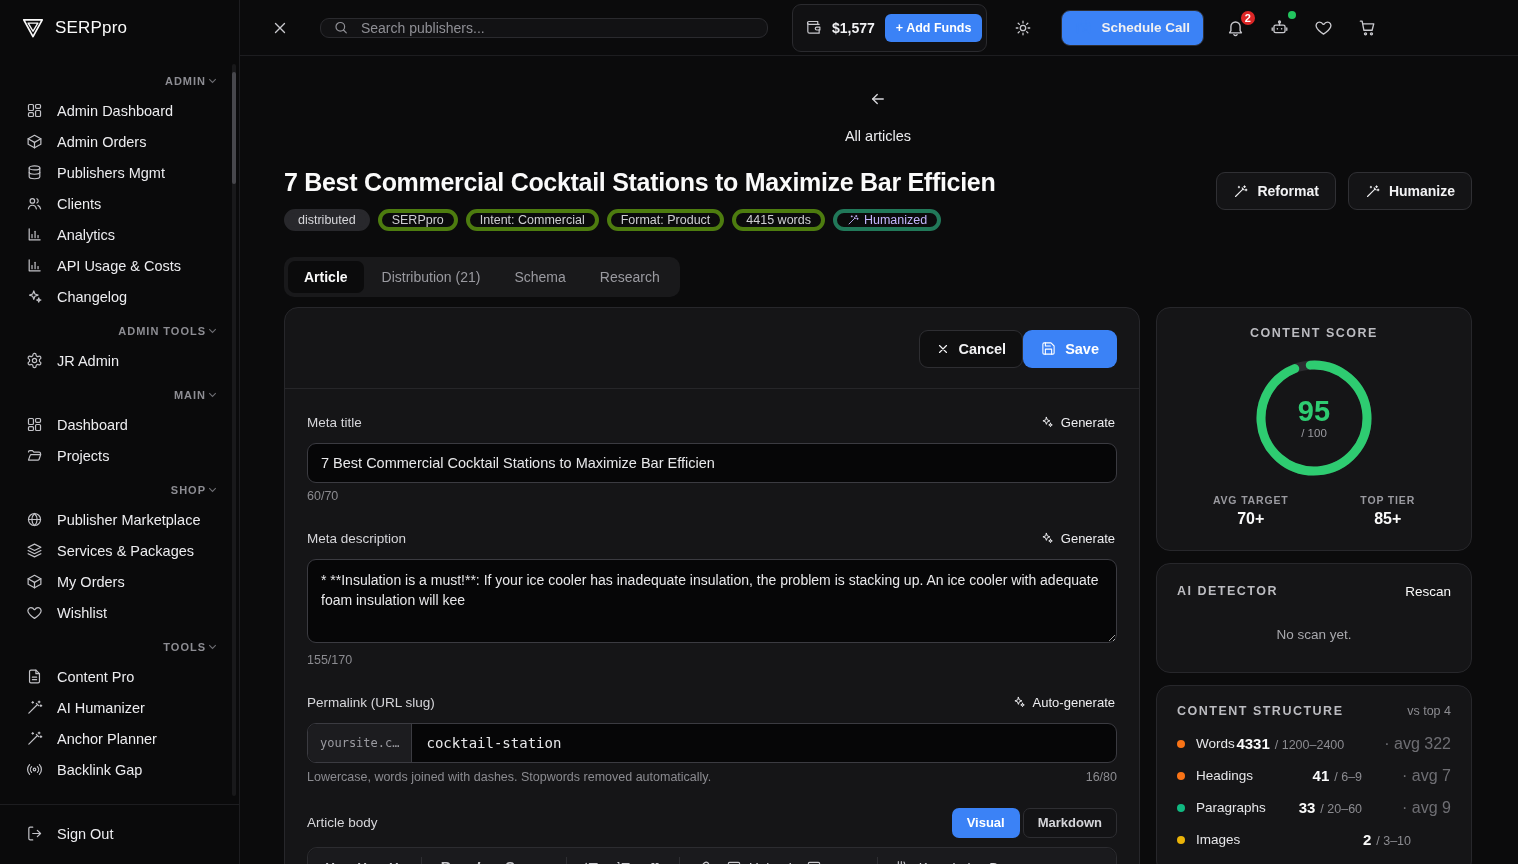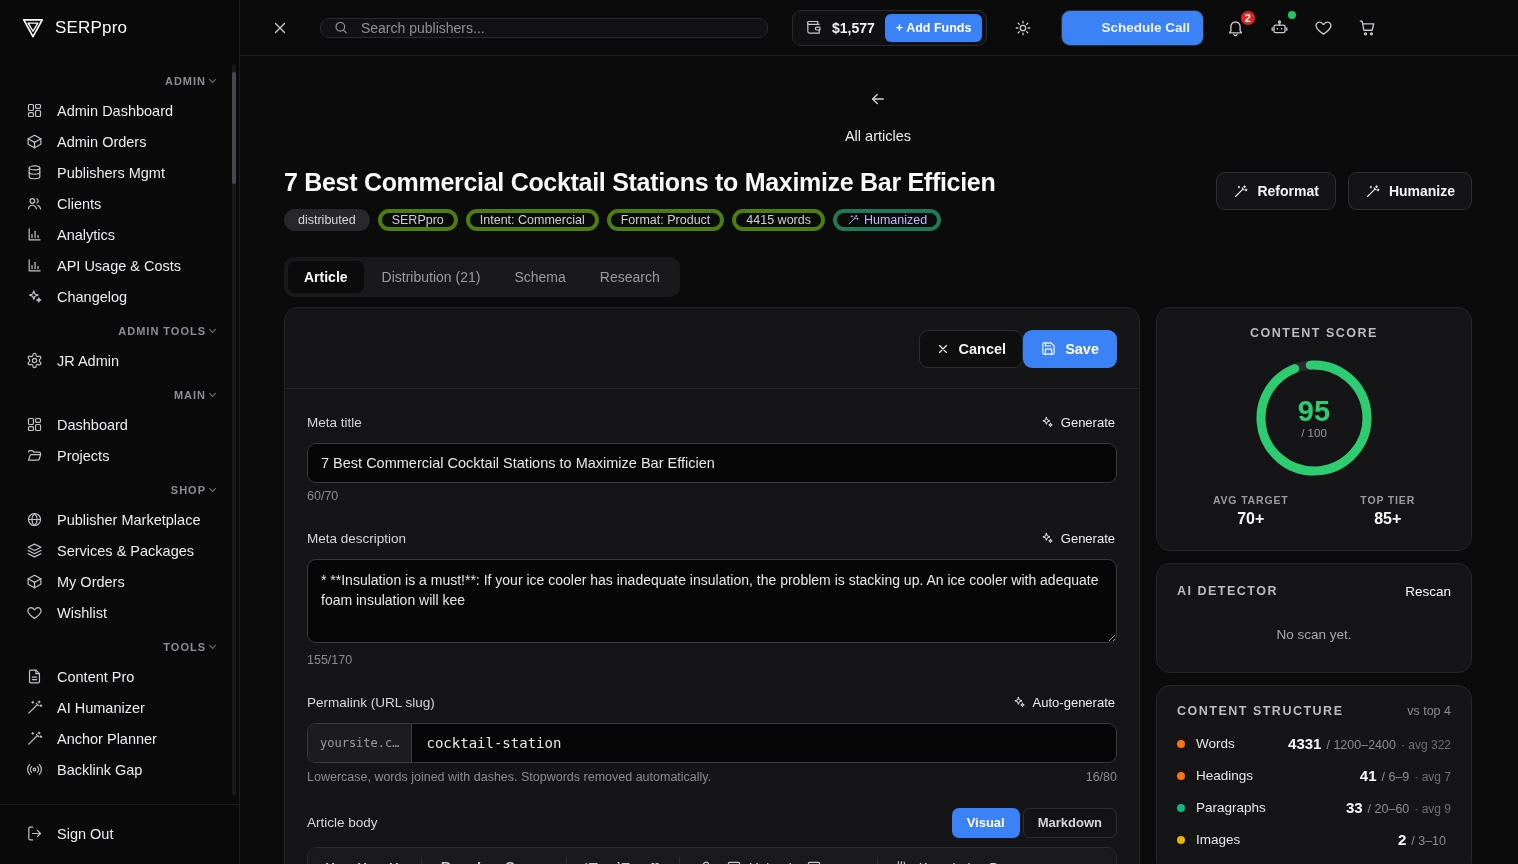--- a/index.html
+++ b/index.html
@@ -28,21 +28,21 @@
   .side-footer { flex:none; border-top:1px solid #1d1d20; padding:16px 22px 18px 26px; }
   .side-footer .nav-item { padding:4px 0; gap:14px; }
 
   
   .right-col { flex:1; display:flex; flex-direction:column; min-width:0; }
   .topbar { height:56px; flex:none; display:flex; align-items:center; padding-left:22px; border-bottom:1px solid #1d1d20; background:#0b0b0c; }
   .icon-btn { background:none; border:none; color:#c9c9ce; width:36px; height:36px; border-radius:8px; display:flex; align-items:center; justify-content:center; cursor:pointer; position:relative; flex:none; }
   .search-box { margin-left:22px; width:448px; height:20px; background:#121214; border:1px solid #2a2a2e; border-radius:9px; display:flex; align-items:center; gap:10px; padding:0 12px; color:#8f8f95; }
   .search-box input { background:transparent; border:none; outline:none; color:#e5e5e8; font-size:14px; width:100%; font-family:inherit; }
   .search-box input::placeholder { color:#8f8f95; }
-  .balance-group { margin-left:24px; height:36px; background:#111113; border:1px solid #2a2a2e; border-radius:9px; display:flex; align-items:center; gap:10px; padding:0 4px 0 12px; flex:none; }
+  .balance-group { margin-left:24px; height:48px; background:#111113; border:1px solid #2a2a2e; border-radius:9px; display:flex; align-items:center; gap:10px; padding:0 4px 0 12px; flex:none; }
   .balance-group .amt { font-size:14px; font-weight:600; color:#f2f2f4; }
   .add-funds { background:#3b82f6; color:#fff; border:none; border-radius:6px; height:28px; padding:0 11px; font-size:12.5px; font-weight:700; cursor:pointer; }
   .theme-btn { margin-left:18px; }
   .schedule-btn { margin-left:20px; height:36px; display:flex; align-items:center; gap:9px; background:#3b82f6; border:1px solid #2e2e32; border-radius:9px; padding:12px 13px; color:#f0f0f2; font-size:13.5px; font-weight:600; cursor:pointer; flex:none; }
   .schedule-btn .cicon { color:#3b82f6; display:flex; }
   .tb-icons { display:flex; align-items:center; gap:8px; margin-left:14px; }
   .badge-count { position:absolute; top:-1px; right:-3px; min-width:18px; height:18px; background:#dc2626; color:#fff; border-radius:999px; font-size:11px; font-weight:700; display:flex; align-items:center; justify-content:center; padding:0 4px; border:2px solid #0b0b0c; }
   .dot-online { position:absolute; top:1px; right:2px; width:8px; height:8px; border-radius:50%; background:#22c55e; }
 
   
@@ -117,21 +117,21 @@
   .rescan { background:none; border:none; color:#fafafa; font-size:13.5px; font-weight:500; cursor:pointer; padding:2px 0; }
   .empty-text { text-align:center; color:#a8a8ad; font-size:13.5px; margin:26px 0 12px; }
   .vs-label { font-size:12.5px; color:#8b8b90; }
   .struct-rows { margin-top:10px; }
   .s-row { display:flex; align-items:center; height:32px; }
   .s-dot { width:8px; height:8px; border-radius:50%; flex:none; }
   .s-label { margin-left:11px; font-size:13.5px; color:#e6e6e9; }
   .s-vals { margin-left:auto; display:flex; align-items:baseline; gap:5px; white-space:nowrap; }
   .s-value { font-size:15px; font-weight:700; color:#fafafa; }
   .s-range { font-size:12.5px; color:#8b8b90; }
-  .s-avg { font-size:12px; color:#6e6e73; }
+  .s-avg { font-size:16px; color:#6e6e73;margin-left:35px; }
 </style>
 </head>
 <body>
 
 <svg width="0" height="0" style="position:absolute" aria-hidden="true">
   <defs>
     <symbol id="i-logo" viewBox="0 0 24 24">
         <path d="M3.5 4.5h17L12 20z" fill="none" stroke="currentColor" stroke-width="1.6" stroke-linejoin="round"></path>
         <path d="M7.5 7.5h9L12 15z" fill="none" stroke="currentColor" stroke-width="1.3" stroke-linejoin="round"></path>
       </symbol>

